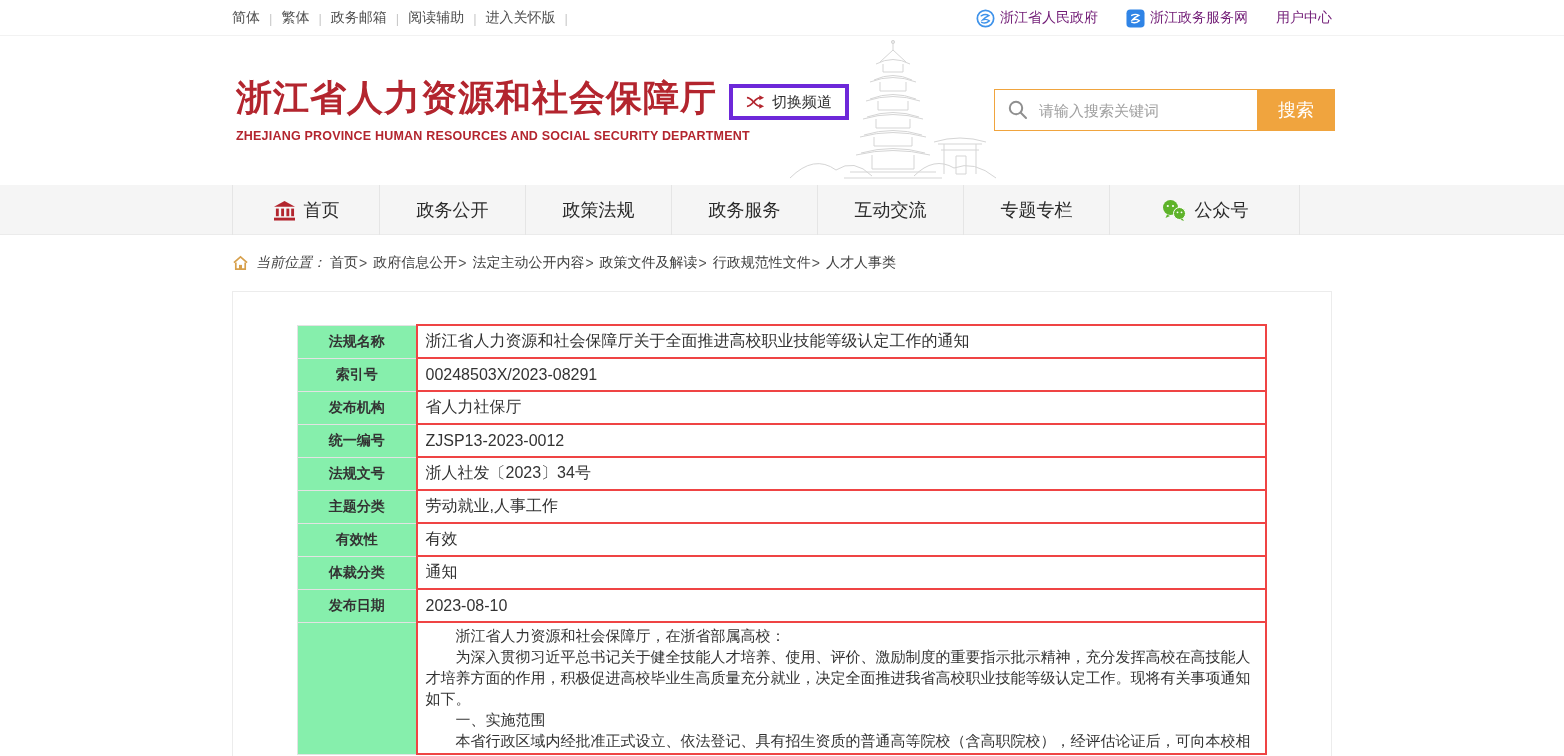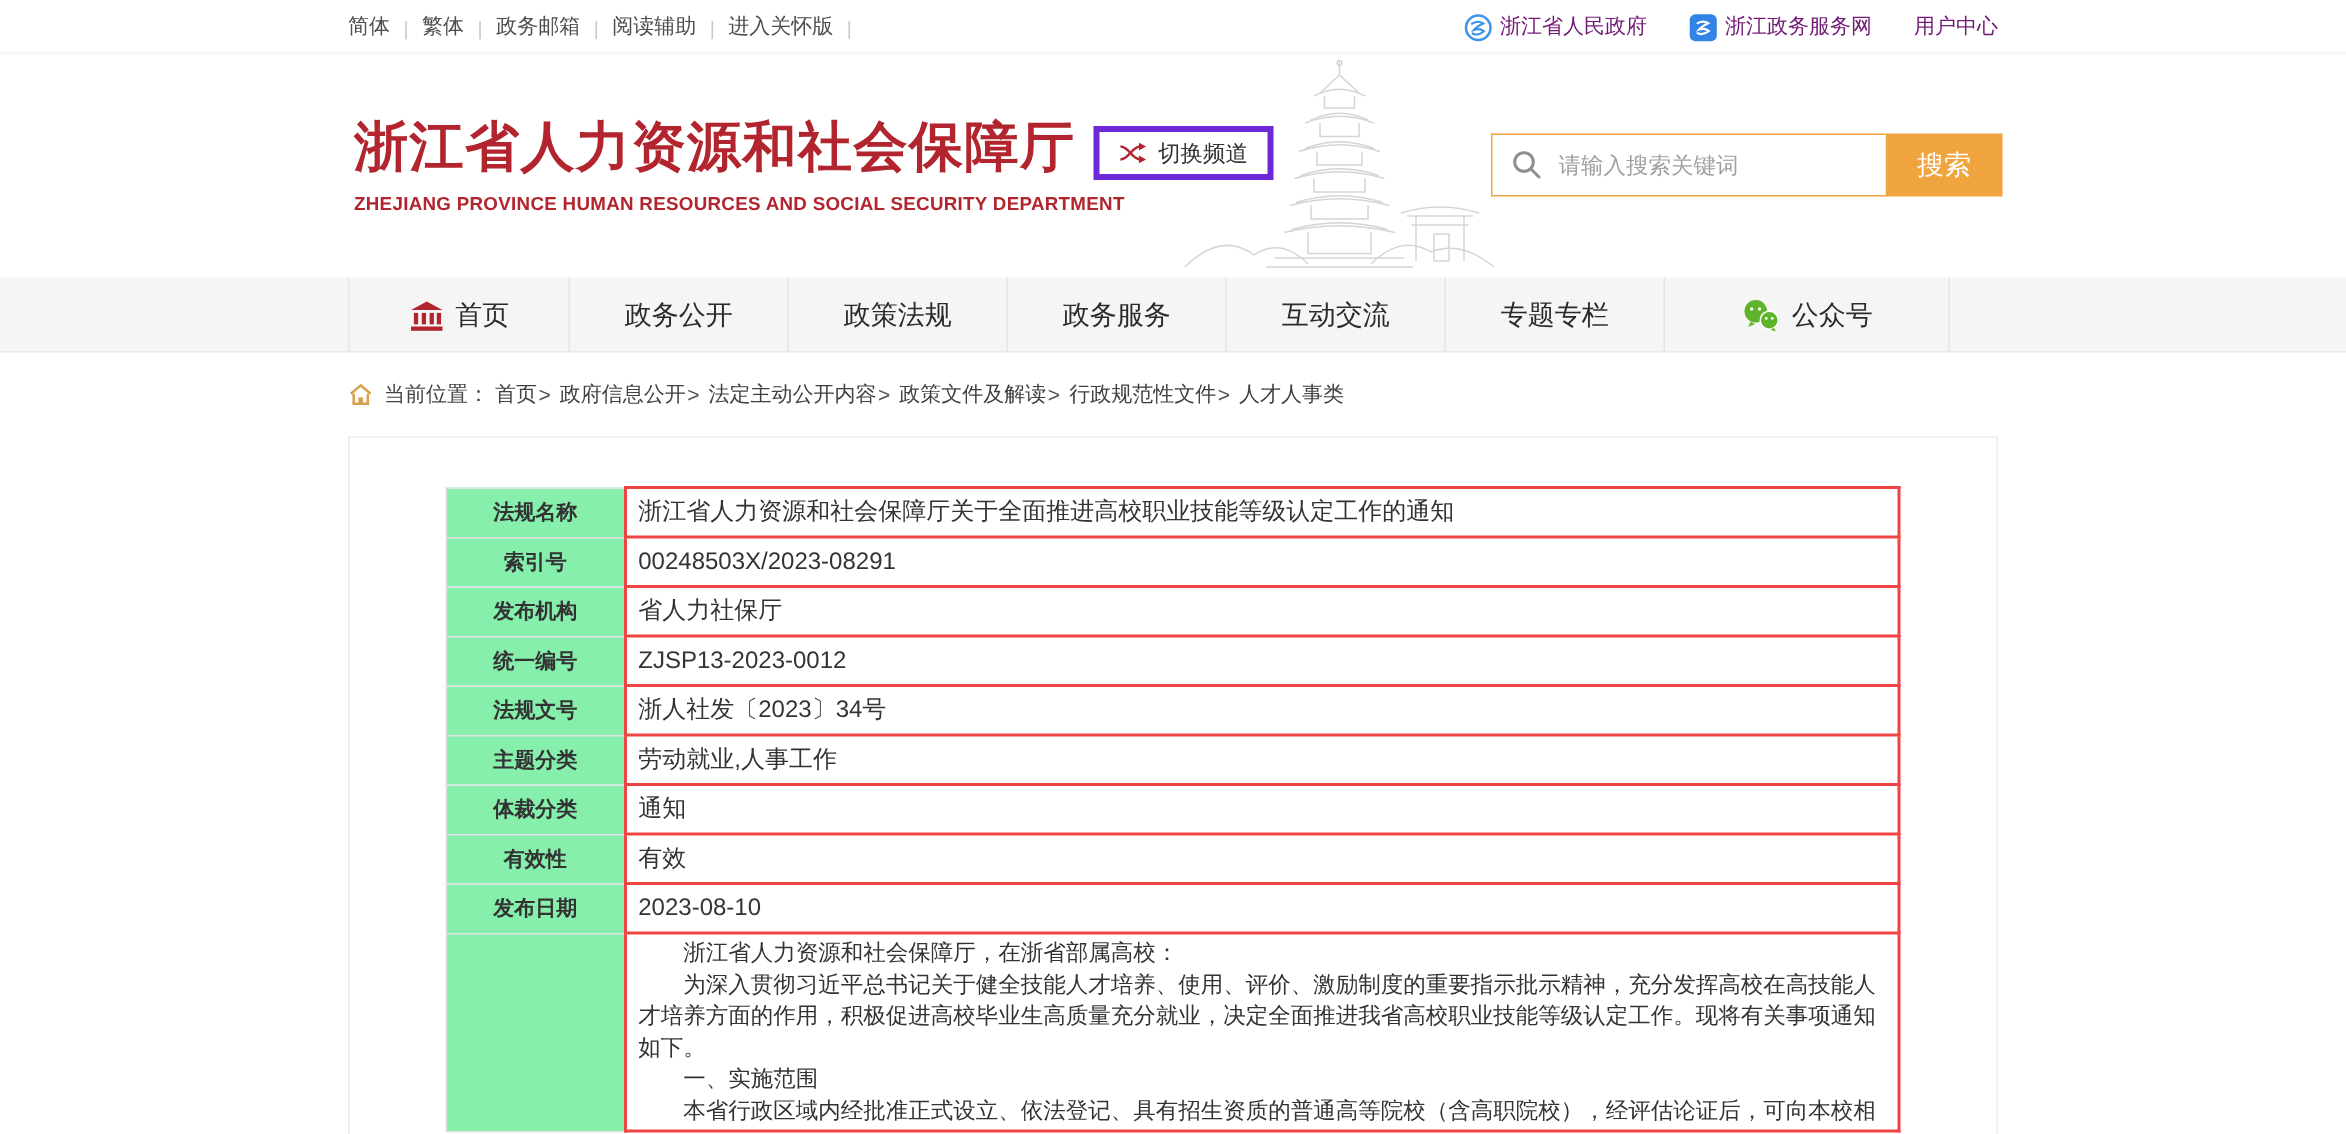--- a/index.html
+++ b/index.html
@@ -39,21 +39,21 @@
   .nav { height: 50px; background: #f5f5f5; border-bottom: 1px solid #ebebeb; }
   .nav .container { display: flex; height: 50px; }
   .nav-item { width: 146px; height: 50px; display: flex; align-items: center; justify-content: center;
     gap: 8px; font-size: 18px; color: #2b2b2b; border-right: 1px solid #e5e5e5; cursor: pointer; }
   .nav-item:first-child { border-left: 1px solid #e5e5e5; width: 148px; }
   .nav-item.wide { width: 190px; }
 
   
   .breadcrumb { margin-top: 19px; }
   .breadcrumb .container { display: flex; align-items: center; font-size: 14px; color: #555; }
-  .bc-prefix { margin: 0 4px 0 7px; color: #444; }
+  .bc-prefix { margin: 0 4px 0 7px; color: #444; font-style: italic; }
   .bc-item { color: #404040; cursor: pointer; }
   .bc-sep { color: #555; margin: 0 6px 0 1px; }
 
   
   .card { width: 1100px; margin: 19px auto 0; background: #fff; border: 1px solid #ececec;
     padding: 32px 64px 60px; height: 620px; }
   table.meta { width: 100%; border-collapse: collapse; }
   table.meta th { width: 119px; background: #86efac; border: 1px solid #e3e3e3; font-size: 14px;
     font-weight: bold; color: #333; text-align: center; height: 33px; padding: 0 6px; }
   table.meta td { border: 2px solid #ef4444; font-size: 16px; color: #333; height: 33px;
@@ -250,26 +250,26 @@
     </tr>
     <tr>
       <th>法规文号</th>
       <td>浙人社发〔2023〕34号</td>
     </tr>
     <tr>
       <th>主题分类</th>
       <td>劳动就业,人事工作</td>
     </tr>
     <tr>
+      <th>有效性</th>
+      <td>有效</td>
+    </tr>
+    <tr>
       <th>体裁分类</th>
       <td>通知</td>
-    </tr>
-    <tr>
-      <th>有效性</th>
-      <td>有效</td>
     </tr>
     <tr>
       <th>发布日期</th>
       <td>2023-08-10</td>
     </tr>
     <tr>
       <th></th>
       <td class="doc-body">
         <p>浙江省人力资源和社会保障厅，在浙省部属高校：</p>
         <p>为深入贯彻习近平总书记关于健全技能人才培养、使用、评价、激励制度的重要指示批示精神，充分发挥高校在高技能人才培养方面的作用，积极促进高校毕业生高质量充分就业，决定全面推进我省高校职业技能等级认定工作。现将有关事项通知如下。</p>

